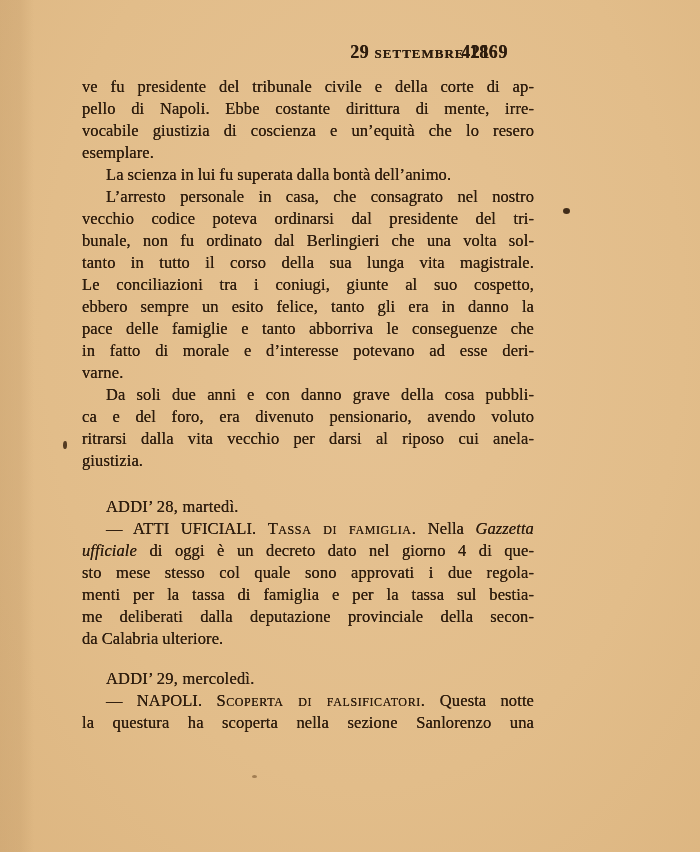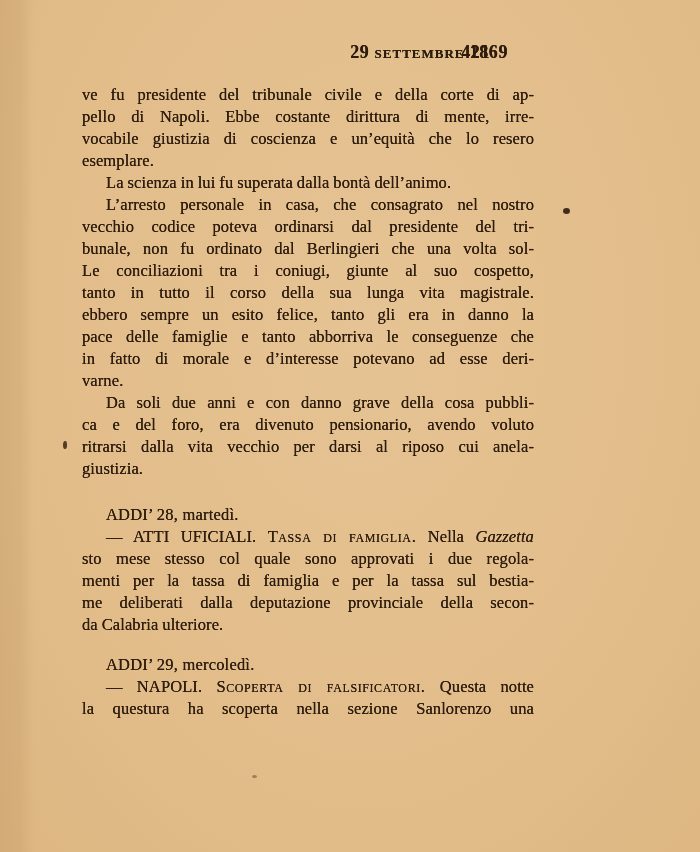--- a/index.html
+++ b/index.html
@@ -33,21 +33,21 @@
     padding-right: 26px;
   }
   .head-date .sc { font-variant: small-caps; letter-spacing: 1px; }
   .page-number {
     position: absolute;
     right: 44px;
     top: 0;
   }
   .text-column {
     position: absolute;
-    top: 84px;
+    top: 76px;
     left: 82px;
     width: 452px;
   }
   .para, .heading { margin: 0; }
   .line {
     height: 22px;
     line-height: 22px;
     font-size: 16.5px;
     letter-spacing: 0.1px;
     word-spacing: -0.3px;
@@ -85,36 +85,37 @@
         <div class="line"><span>vocabile giustizia di coscienza e un’equità che lo resero</span></div>
         <div class="line left"><span>esemplare.</span></div>
       </div>
       <div class="para">
         <div class="line left indent"><span>La scienza in lui fu superata dalla bontà dell’animo.</span></div>
       </div>
       <div class="para">
         <div class="line indent"><span>L’arresto personale in casa, che consagrato nel nostro</span></div>
         <div class="line"><span>vecchio codice poteva ordinarsi dal presidente del tri-</span></div>
         <div class="line"><span>bunale, non fu ordinato dal Berlingieri che una volta sol-</span></div>
+        <div class="line"><span>tanto in tutto il corso della sua lunga vita magistrale.</span></div>
         <div class="line"><span>Le conciliazioni tra i coniugi, giunte al suo cospetto,</span></div>
-        <div class="line"><span>tanto in tutto il corso della sua lunga vita magistrale.</span></div>
         <div class="line"><span>ebbero sempre un esito felice, tanto gli era in danno la</span></div>
         <div class="line"><span>pace delle famiglie e tanto abborriva le conseguenze che</span></div>
         <div class="line"><span>in fatto di morale e d’interesse potevano ad esse deri-</span></div>
         <div class="line left"><span>varne.</span></div>
       </div>
       <div class="para">
         <div class="line indent"><span>Da soli due anni e con danno grave della cosa pubbli-</span></div>
         <div class="line"><span>ca e del foro, era divenuto pensionario, avendo voluto</span></div>
         <div class="line"><span>ritrarsi dalla vita vecchio per darsi al riposo cui anela-</span></div>
         <div class="line left"><span>giustizia.</span></div>
       </div>
       <div class="heading" style="margin-top: 24px;">ADDI’ 28, martedì.</div>
       <div class="para">
         <div class="line indent"><span>— ATTI UFICIALI. </span><span class="sc">Tassa di famiglia.</span><span> Nella </span><span class="it">Gazzetta</span></div>
+        <div class="line"><span class="it">ufficiale</span><span> di oggi è un decreto dato nel giorno 4 di que-</span></div>
         <div class="line"><span>sto mese stesso col quale sono approvati i due regola-</span></div>
         <div class="line"><span>menti per la tassa di famiglia e per la tassa sul bestia-</span></div>
         <div class="line"><span>me deliberati dalla deputazione provinciale della secon-</span></div>
         <div class="line left"><span>da Calabria ulteriore.</span></div>
       </div>
       <div class="heading" style="margin-top: 18px;">ADDI’ 29, mercoledì.</div>
       <div class="para">
         <div class="line indent"><span>— NAPOLI. </span><span class="sc">Scoperta di falsificatori.</span><span> Questa notte</span></div>
         <div class="line"><span>la questura ha scoperta nella sezione Sanlorenzo una</span></div>
       </div>

